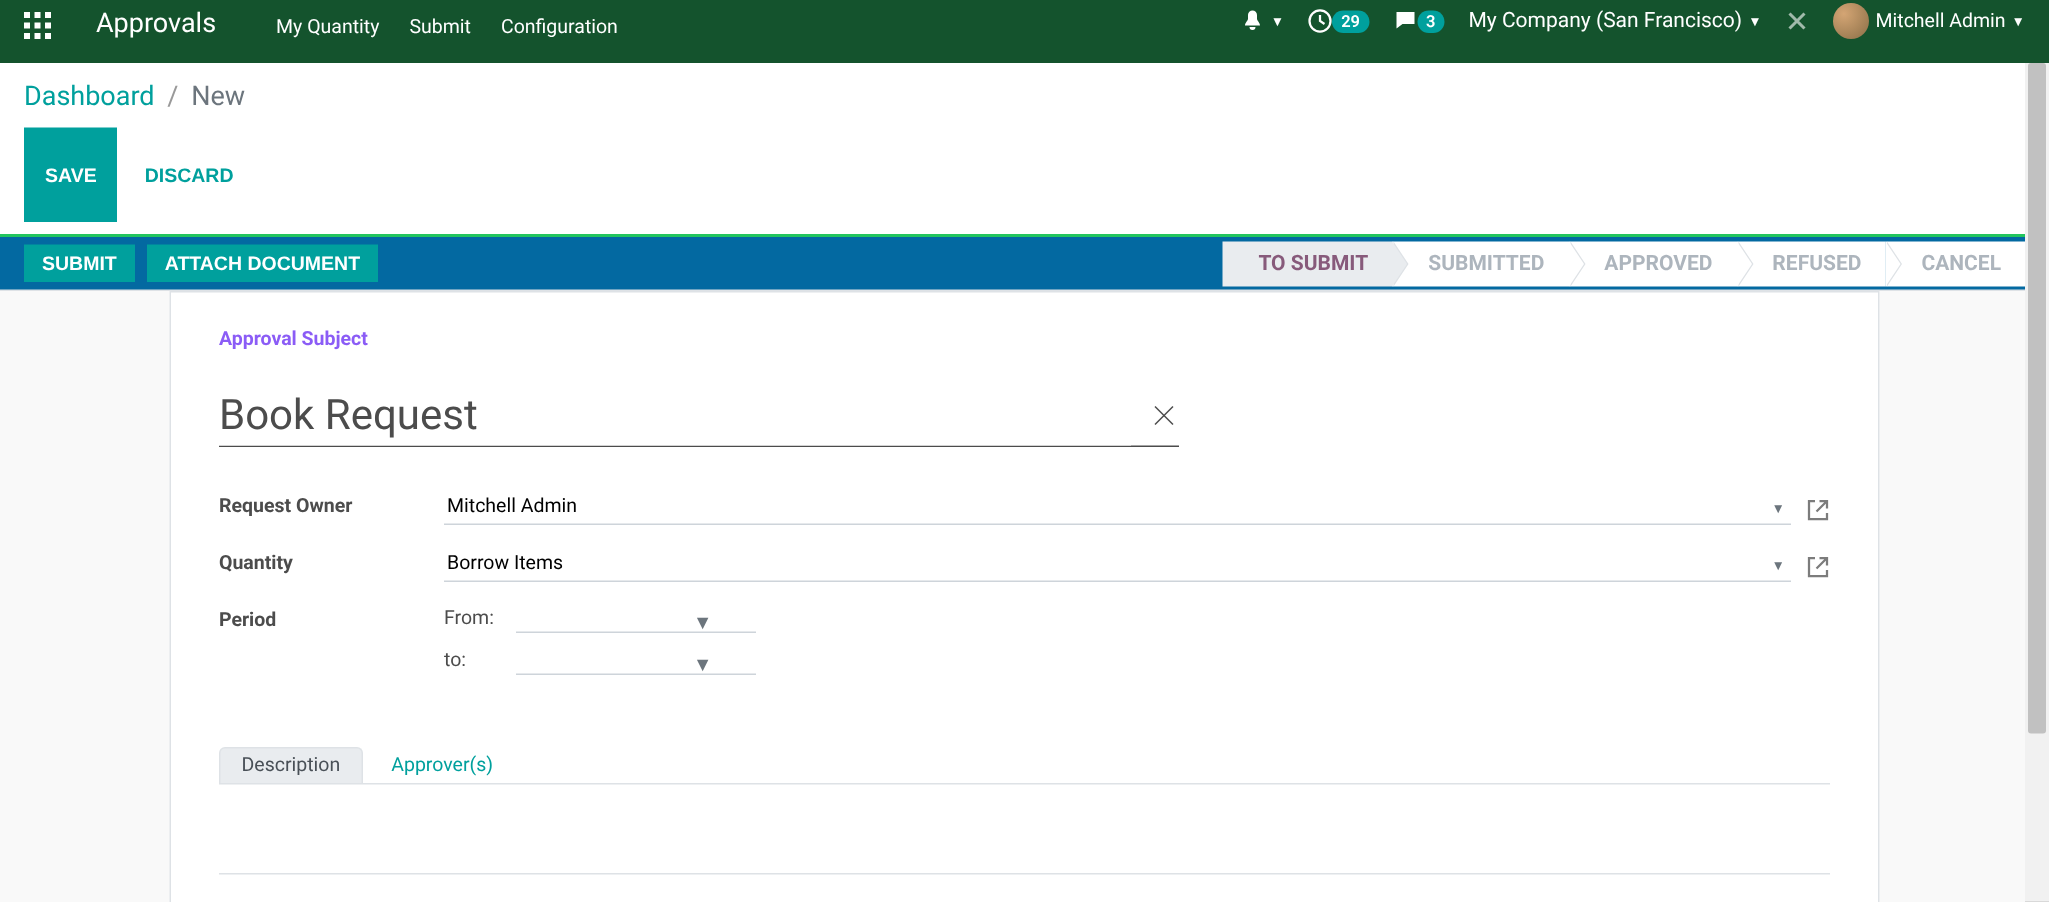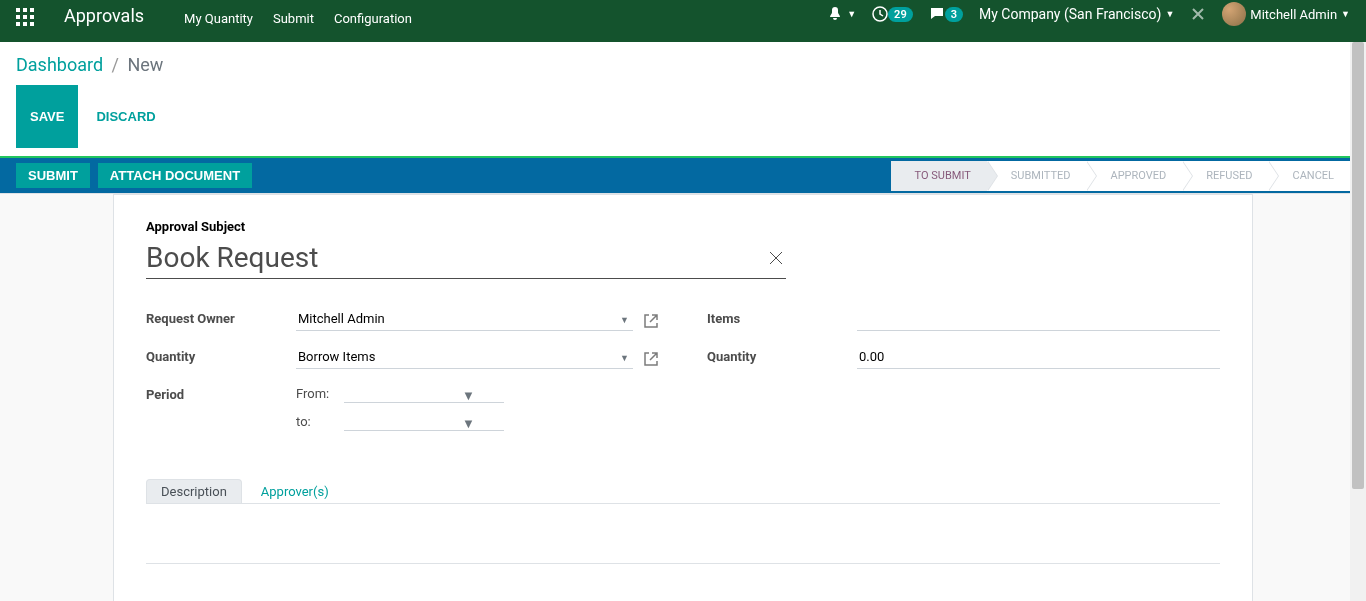--- a/index.html
+++ b/index.html
@@ -29,31 +29,31 @@
     .breadcrumb .current { color: #6c757d; }
     .btn-row { display: flex; gap: 8px; align-items: center; }
     .btn-primary { background: #00a09d; color: #fff; border: none; padding: 24px 14px; font-size: 13px; font-weight: 600; cursor: pointer; text-transform: uppercase; }
     .btn-link { background: none; border: none; color: #00a09d; font-size: 13px; font-weight: 600; cursor: pointer; text-transform: uppercase; padding: 6px 10px; }
     
     
     .status-bar { background: #0369a1; border-bottom: 1px solid #dee2e6; display: flex; align-items: center; padding: 0 16px; height: 36px; justify-content: space-between; }
     .action-btns { display: flex; gap: 8px; }
     .action-btns .btn-primary { padding: 5px 12px; }
     .status-steps { display: flex; align-items: center; height: 100%; }
-    .status-step { position: relative; padding: 0 16px 0 24px; height: 30px; display: flex; align-items: center; font-size: 11px; font-weight: 400; color: #adb5bd; background: #fff; text-transform: uppercase; }
+    .status-step { position: relative; padding: 0 16px 0 24px; height: 30px; display: flex; align-items: center; font-size: 14px; font-weight: 700; color: #adb5bd; background: #fff; text-transform: uppercase; }
     .status-step::after { content: ''; position: absolute; right: -10px; top: 0; width: 0; height: 0; border-top: 15px solid transparent; border-bottom: 15px solid transparent; border-left: 10px solid #fff; z-index: 2; }
     .status-step::before { content: ''; position: absolute; right: -11px; top: 0; width: 0; height: 0; border-top: 15px solid transparent; border-bottom: 15px solid transparent; border-left: 10px solid #dee2e6; z-index: 1; }
     .status-step.active { background: #e9ecef; color: #875a7b; }
     .status-step.active::after { border-left-color: #e9ecef; }
     .status-step:last-child::after, .status-step:last-child::before { display: none; }
     
     
     .main-scroll { height: calc(601px - 42px - 76px - 36px); overflow-y: auto; background: #f9f9f9; }
     .form-sheet { background: #fff; border: 1px solid #dee2e6; margin: 0 auto; max-width: 1140px; padding: 24px 32px 60px; }
-    .subject-label { font-size: 13px; font-weight: 700; color: #000000; margin-bottom: 3px; }
+    .subject-label { font-size: 13px; font-weight: 700; color: #8b5cf6; margin-bottom: 22px; }
     .subject-row { display: flex; align-items: center; gap: 12px; border-bottom: 1px solid #4c4c4c; margin-bottom: 28px; max-width: 640px; }
     .subject-input { border: none; outline: none; font-size: 28px; font-weight: 400; color: #4c4c4c; flex: 1; padding: 4px 0; font-family: inherit; }
     .clear-x { width: 20px; height: 20px; cursor: pointer; stroke: #4c4c4c; stroke-width: 1; fill: none; }
     
     .form-columns { display: flex; gap: 48px; }
     .form-col { flex: 1; }
     .form-row { display: flex; align-items: flex-start; margin-bottom: 12px; min-height: 26px; }
     .form-label { width: 150px; font-size: 13px; font-weight: 700; color: #4c4c4c; padding-top: 4px; }
     .form-field { flex: 1; position: relative; }
     .m2o-input { width: 100%; border: none; border-bottom: 1px solid #ced4da; padding: 4px 20px 4px 2px; font-size: 13px; outline: none; font-family: inherit; background: transparent; }
@@ -206,34 +206,20 @@
               <span>to:</span>
               <div class="date-wrap">
                 <input class="date-input" value="" style="">
                 <span class="m2o-caret">▼</span>
               </div>
             </div>
           </div>
         </div>
       </div>
 
-      <div class="form-col">
-        <div class="form-row">
-          <div class="form-label">Items</div>
-          <div class="form-field">
-            <input class="num-input" value="" style="">
-          </div>
-        </div>
-        <div class="form-row">
-          <div class="form-label">Quantity</div>
-          <div class="form-field">
-            <input class="num-input" value="0.00" style="">
-          </div>
-        </div>
-      </div>
     </div>
 
     <div class="tabs">
       <div class="tab active">Description</div>
       <div class="tab">Approver(s)</div>
     </div>
     <div class="tab-content"></div>
 
   </div>
 </div>

